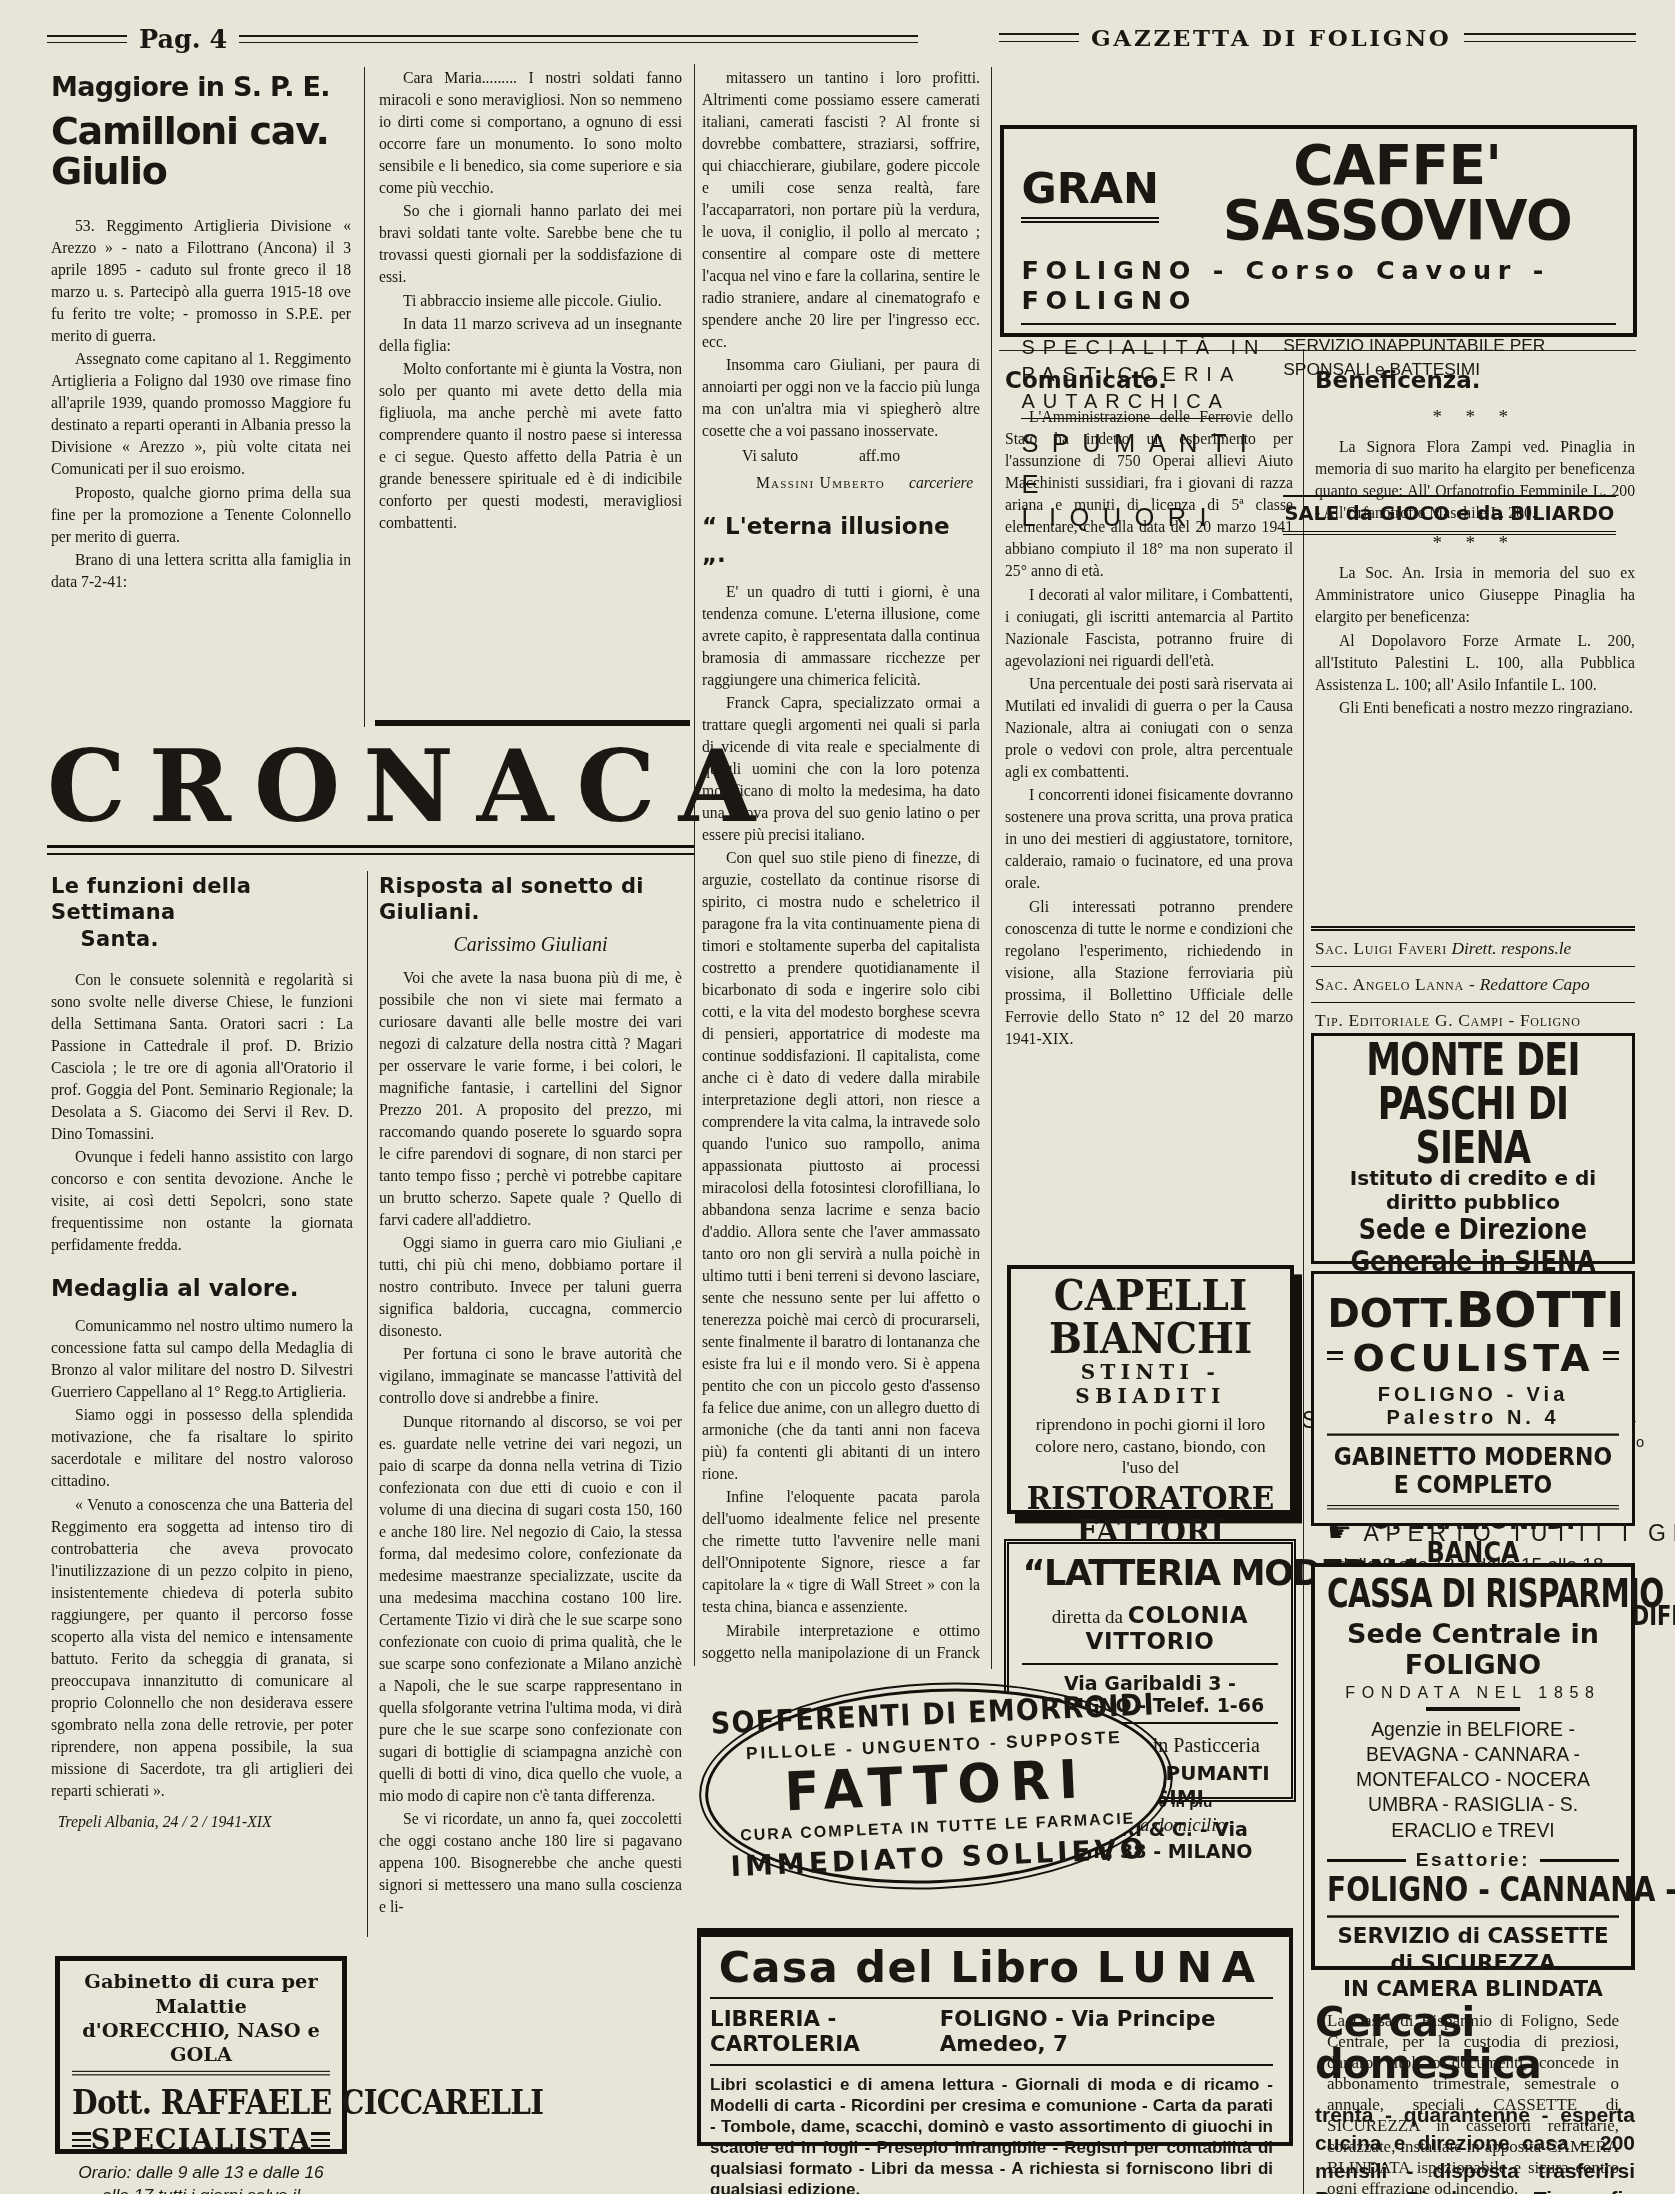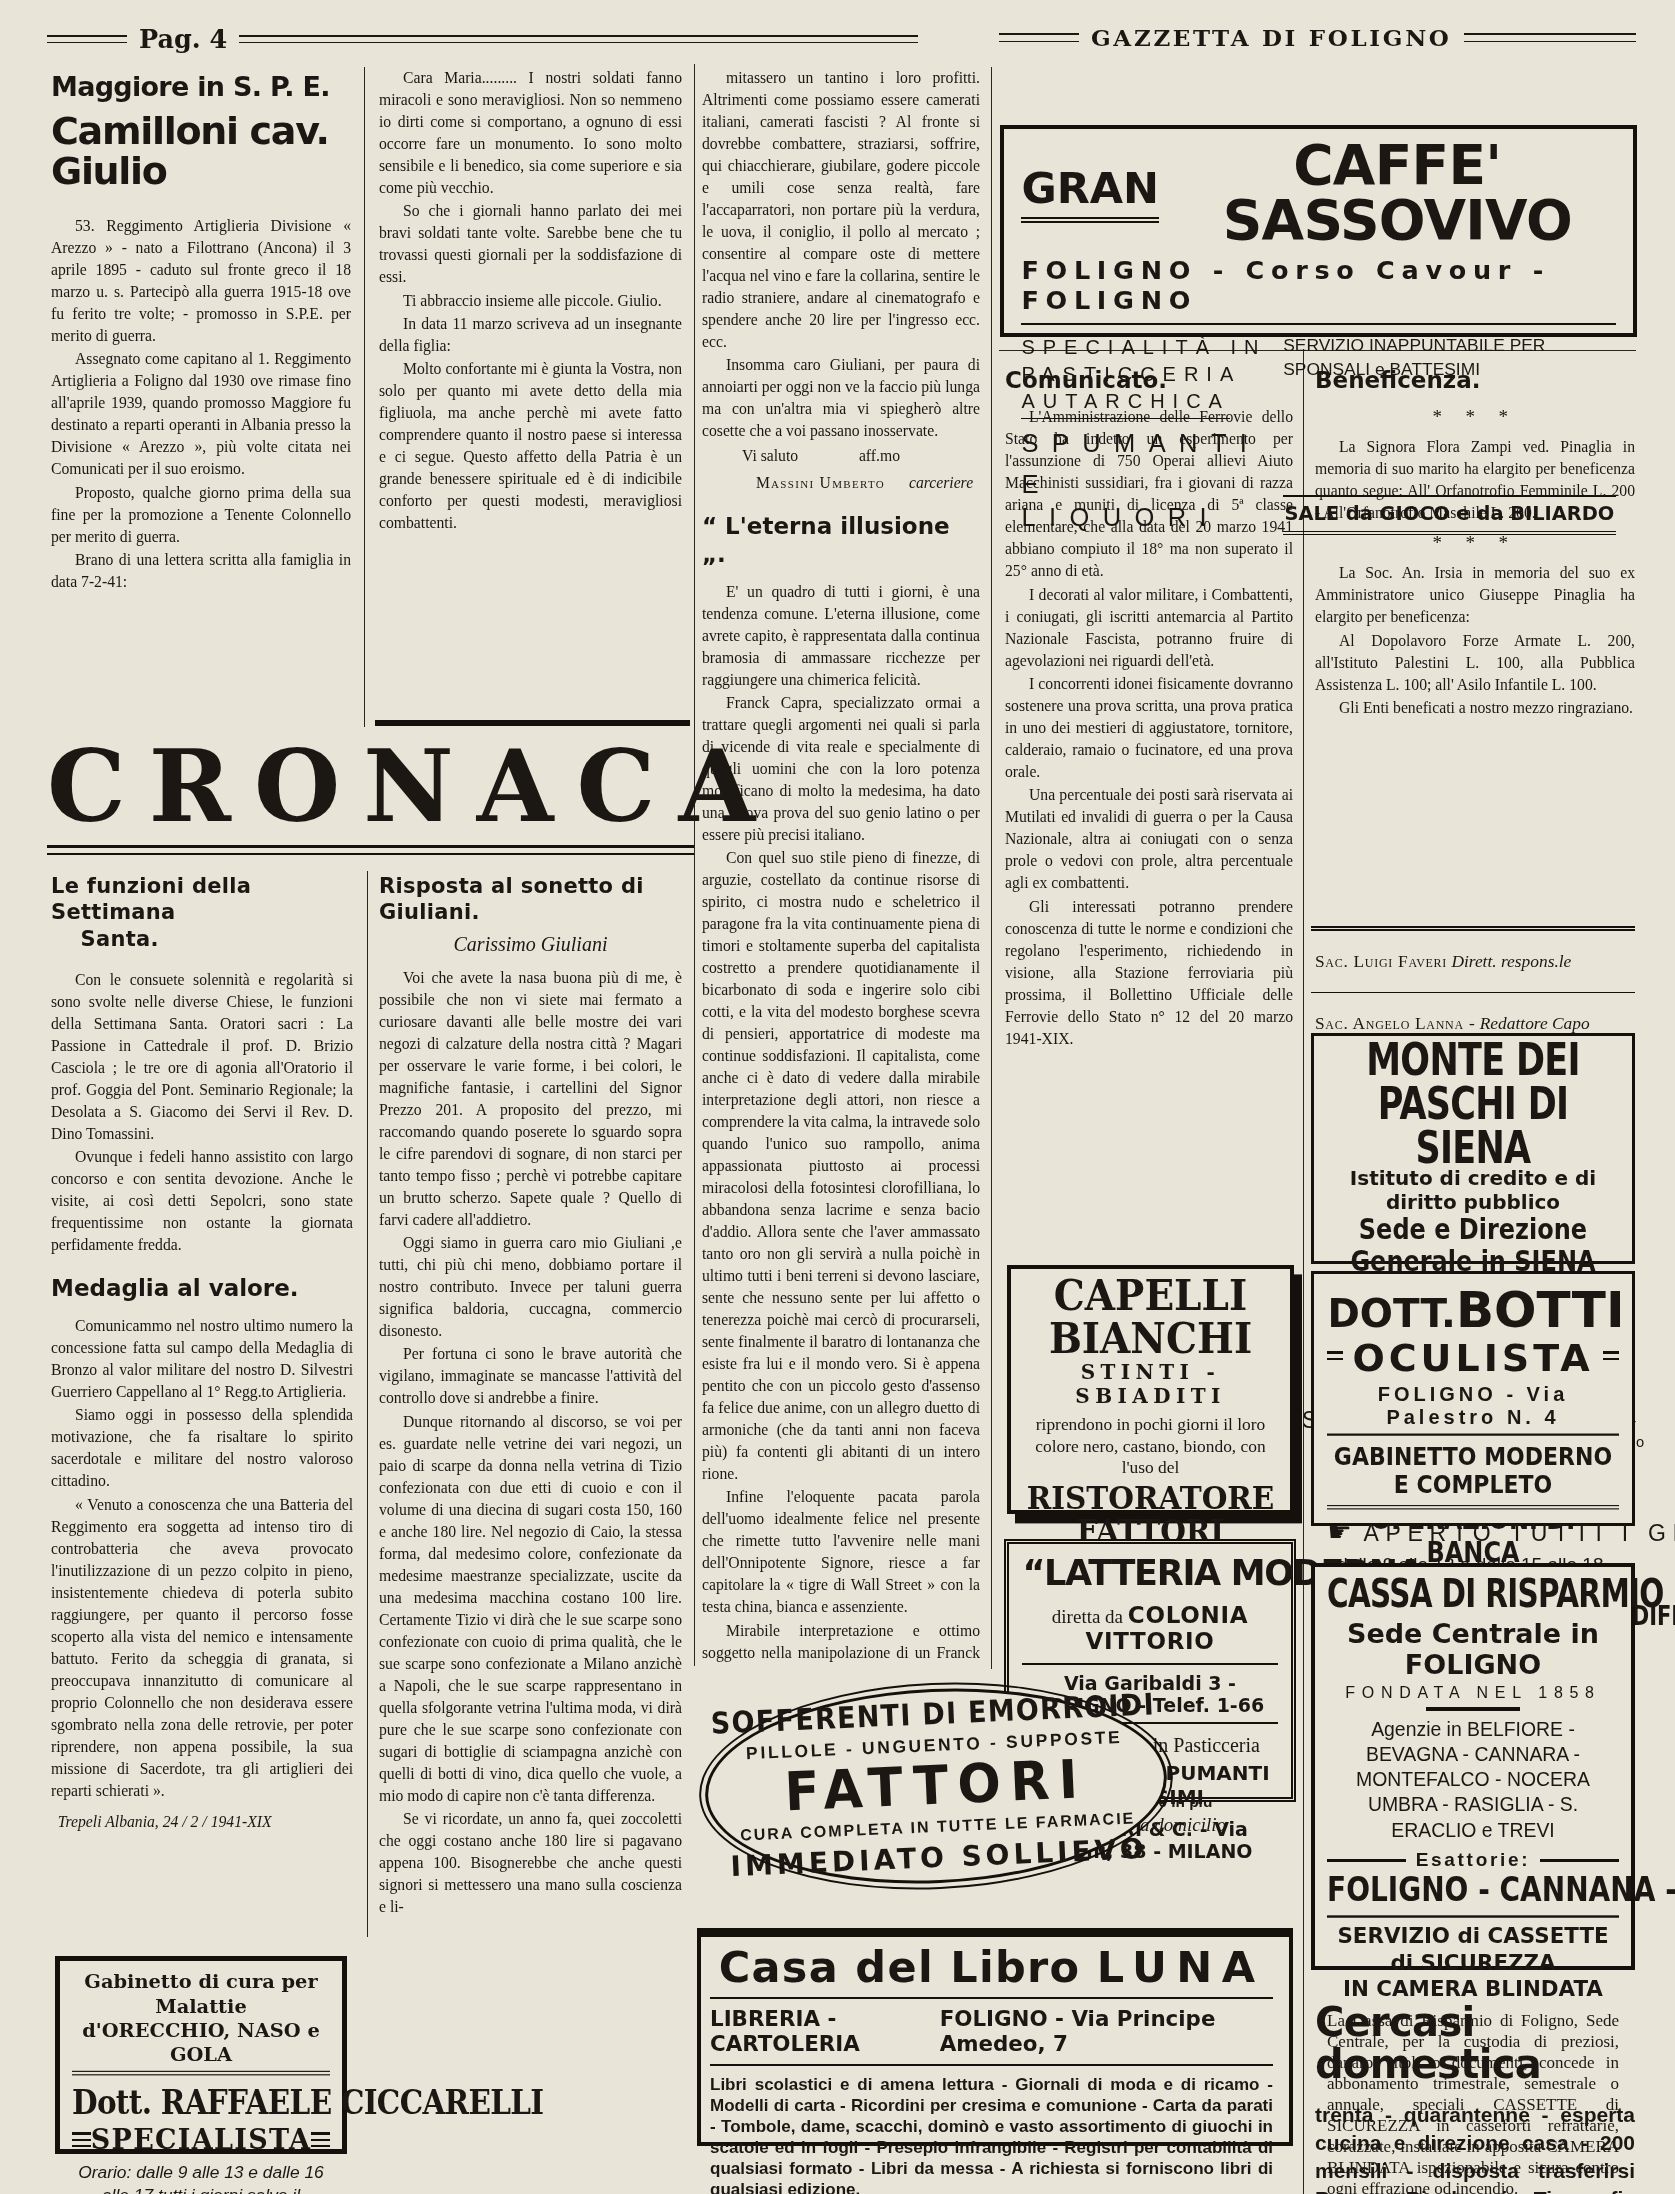--- a/index.html
+++ b/index.html
@@ -52,21 +52,21 @@
   .sasso .l .a2{border-bottom:1.3px solid #14100c;display:inline-block;padding-bottom:2.7px;}
   .sasso .l .b{font:25.5px "Liberation Sans",sans-serif;letter-spacing:13.4px;line-height:1.3;margin-top:8px;}
   .sasso .r{flex:1;border-left:0;padding-left:13.4px;display:flex;flex-direction:column;justify-content:space-between;}
   .sasso .r .s1{font:17.4px/1.35 "Liberation Sans",sans-serif;}
   .sasso .r .s2{font:bold 19.4px "DejaVu Sans",sans-serif;border-top:2px solid #14100c;border-bottom:4px double #14100c;
                 padding:5.4px 1.3px;margin-top:9.4px;white-space:nowrap;}
   
   .colhead{font:bold 23px "DejaVu Sans",sans-serif;margin-bottom:13.4px;}
   
   .credits{font:17.4px/1.2 "Liberation Serif",serif;border-top:5.4px double #14100c;}
-  .credits .row{border-bottom:1.3px solid #14100c;padding:20px 4px;}
+  .credits .row{border-bottom:1.3px solid #14100c;padding:7px 4px;}
   .credits .nm{font-variant:small-caps;letter-spacing:0.7px;}
   .credits .rl{font-style:italic;}
   
   .monte{border:3.4px solid #14100c;padding:10.7px 12px;text-align:center;}
   .monte .t{font:bold 35px/1 "DejaVu Sans",sans-serif;letter-spacing:-0.7px;transform:scaleY(1.25);margin:5.4px 0 9.4px;}
   .monte .i2{font:bold 20px "DejaVu Sans",sans-serif;}
   .monte .i3{font:bold 24px "DejaVu Sans",sans-serif;transform:scaleY(1.15);margin-top:4px;}
   .monte .i4{font:17.4px "Liberation Sans",sans-serif;letter-spacing:4px;margin:5.4px 0 2.7px;}
   .monte .mr{width:121px;height:5.4px;background:#14100c;margin:4px auto 9.4px;}
   .monte .i5{font:23px "Liberation Sans",sans-serif;margin:4px 0;}
@@ -243,22 +243,22 @@
         <div class="s2">SALE da GIOCO e da BILIARDO</div>
       </div>
     </div>
   </div>
 
   <div class="blk" style="left:1005px;top:367px;width:288px;height:885px;overflow:hidden;">
     <div class="colhead">Comunicato.</div>
     <div class="bt">
         <p>L'Amministrazione delle Ferrovie dello Stato ha indetto un esperimento per l'assunzione di 750 Operai allievi Aiuto Macchinisti sussidiari, fra i giovani di razza ariana e muniti di licenza di 5ª classe elementare, che alla data del 20 marzo 1941 abbiano compiuto il 18° ma non superato il 25° anno di età.</p>
         <p>I decorati al valor militare, i Combattenti, i coniugati, gli iscritti antemarcia al Partito Nazionale Fascista, potranno fruire di agevolazioni nei riguardi dell'età.</p>
+        <p>Una percentuale dei posti sarà riservata ai Mutilati ed invalidi di guerra o per la Causa Nazionale, altra ai coniugati con o senza prole o vedovi con prole, altra percentuale agli ex combattenti.</p>
         <p>I concorrenti idonei fisicamente dovranno sostenere una prova scritta, una prova pratica in uno dei mestieri di aggiustatore, tornitore, calderaio, ramaio o fucinatore, ed una prova orale.</p>
-        <p>Una percentuale dei posti sarà riservata ai Mutilati ed invalidi di guerra o per la Causa Nazionale, altra ai coniugati con o senza prole o vedovi con prole, altra percentuale agli ex combattenti.</p>
         <p>Gli interessati potranno prendere conoscenza di tutte le norme e condizioni che regolano l'esperimento, richiedendo in visione, alla Stazione ferroviaria più prossima, il Bollettino Ufficiale delle Ferrovie dello Stato n° 12 del 20 marzo 1941-XIX.</p>
       </div>
   </div>
 
   <div class="blk" style="left:1315px;top:367px;width:320px;height:550px;overflow:hidden;">
     <div class="colhead">Beneficenza.</div>
     <div class="stars">* * *</div>
     <div class="bt">
         <p>La Signora Flora Zampi ved. Pinaglia in memoria di suo marito ha elargito per beneficenza quanto segue: All' Orfanotrofio Femminile L. 200 - All'Orfanotrofio Maschile L. 200.</p>
       </div>

